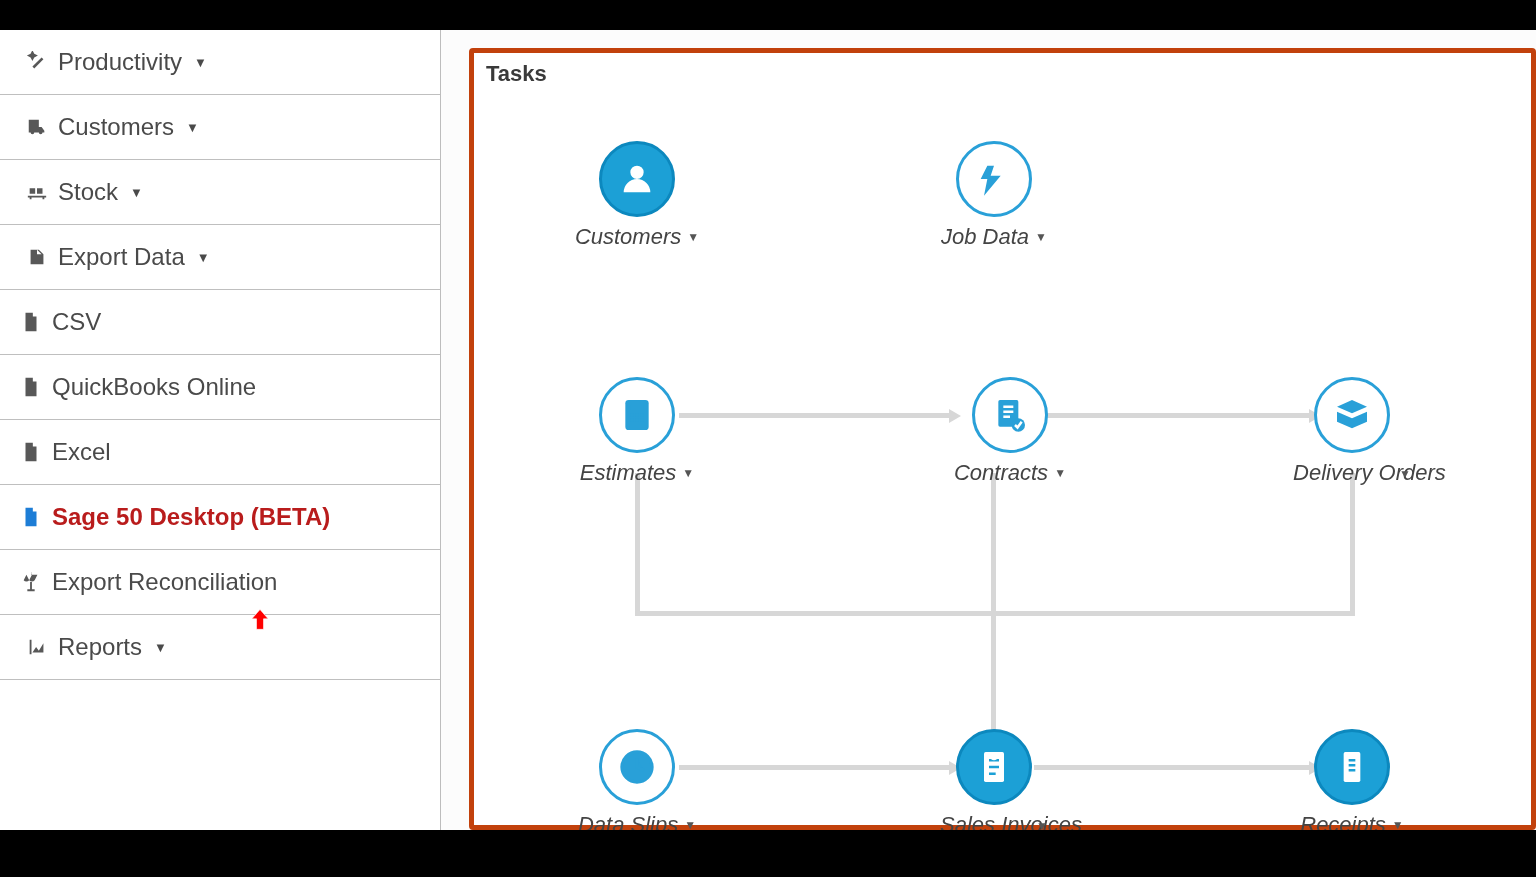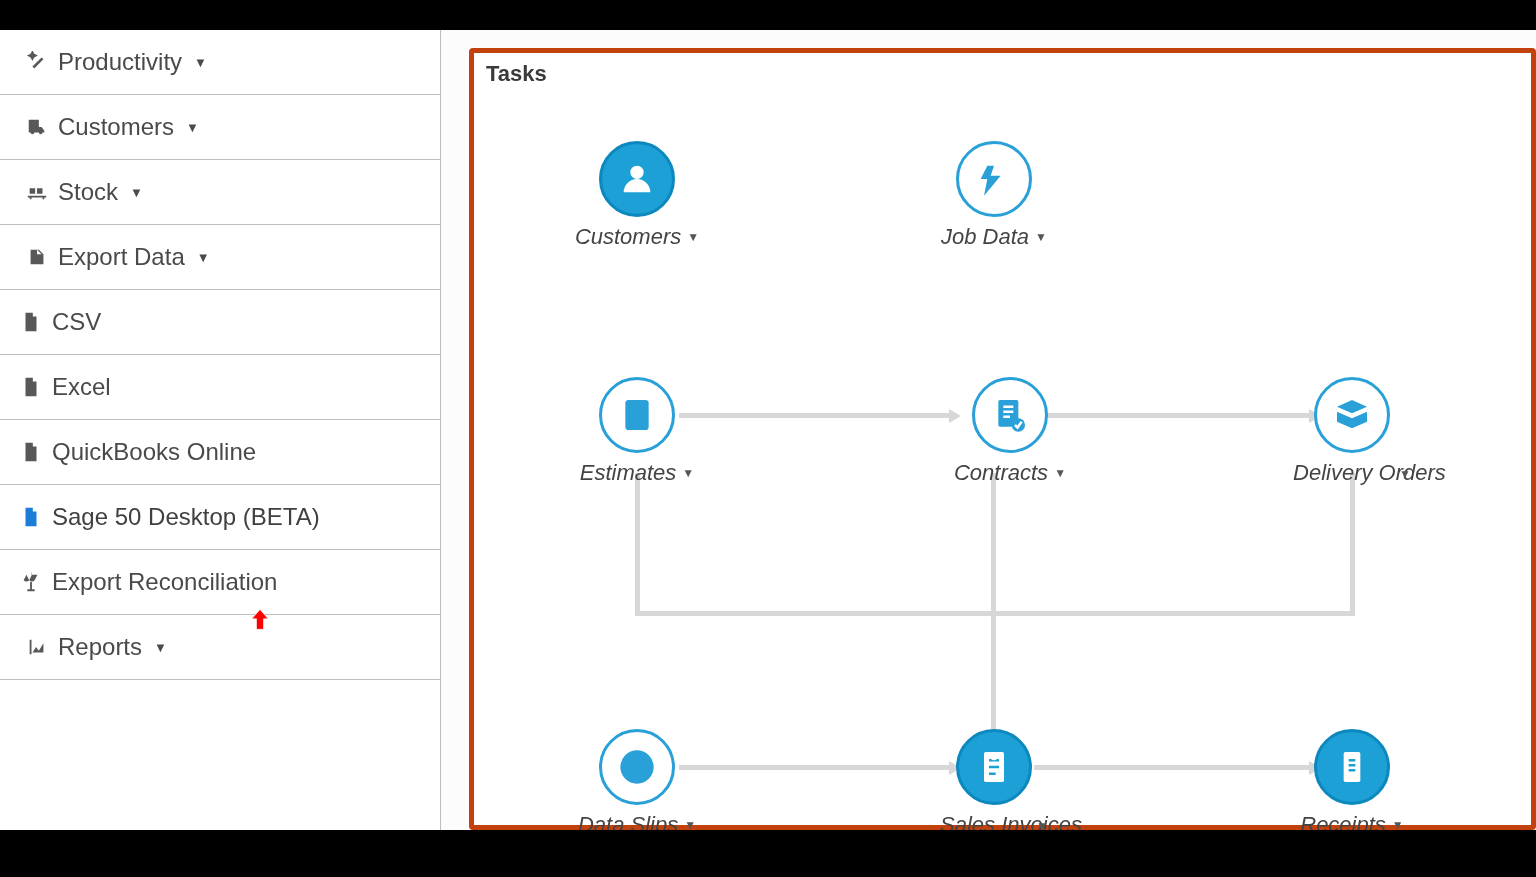--- a/index.html
+++ b/index.html
@@ -36,21 +36,22 @@
     border-bottom: 1px solid #bfbfbf;
     color: #4a4a4a;
     font-size: 24px;
     cursor: pointer;
     gap: 10px;
   }
   .nav-sub {
     padding-left: 20px;
   }
   .nav-item.active {
-    color: #404040;
+    color: #b91c1c;
+    font-weight: bold;
   }
   .nav-item .ic {
     width: 22px;
     height: 22px;
     display: inline-flex;
     align-items: center;
     justify-content: center;
     font-size: 20px;
     color: #585858;
     flex-shrink: 0;
@@ -210,30 +211,30 @@
       </span>
       <span>CSV</span>
     </div>
 
     <div class="nav-item nav-sub">
       <span class="ic">
         <svg viewBox="0 0 24 24">
             <path fill="currentColor" d="M6 2h8l4 4v16H6V2zm8 0v4h4l-4-4z"></path>
           </svg>
       </span>
+      <span>QuickBooks Online</span>
+    </div>
+
+    <div class="nav-item nav-sub">
+      <span class="ic">
+        <svg viewBox="0 0 24 24">
+            <path fill="currentColor" d="M6 2h8l4 4v16H6V2zm8 0v4h4l-4-4z"></path>
+          </svg>
+      </span>
       <span>Excel</span>
-    </div>
-
-    <div class="nav-item nav-sub">
-      <span class="ic">
-        <svg viewBox="0 0 24 24">
-            <path fill="currentColor" d="M6 2h8l4 4v16H6V2zm8 0v4h4l-4-4z"></path>
-          </svg>
-      </span>
-      <span>QuickBooks Online</span>
     </div>
 
     <div class="nav-item nav-sub active">
       <span class="ic">
         <svg viewBox="0 0 24 24">
             <path fill="currentColor" d="M6 2h8l4 4v16H6V2zm8 0v4h4l-4-4z"></path>
           </svg>
       </span>
       <span>Sage 50 Desktop (BETA)</span>
     </div>

